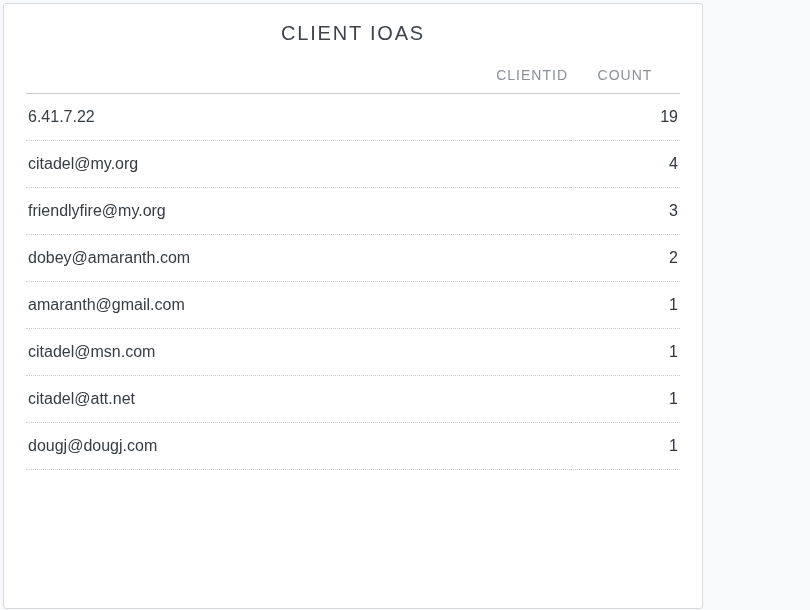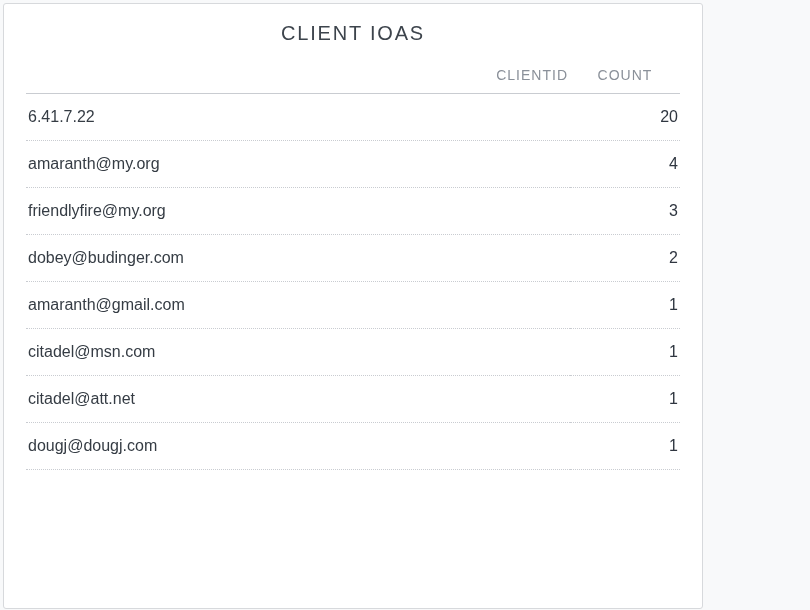--- a/index.html
+++ b/index.html
@@ -93,32 +93,32 @@
       </colgroup>
       <thead>
         <tr>
           <th>CLIENTID</th>
           <th class="count-col">COUNT</th>
         </tr>
       </thead>
       <tbody id="tbody">
           <tr>
             <td class="client-cell">6.41.7.22</td>
-            <td class="count-cell">20</td>
+            <td class="count-cell">19</td>
           </tr>
           <tr>
-            <td class="client-cell">amaranth@my.org</td>
+            <td class="client-cell">citadel@my.org</td>
             <td class="count-cell">4</td>
           </tr>
           <tr>
             <td class="client-cell">friendlyfire@my.org</td>
             <td class="count-cell">3</td>
           </tr>
           <tr>
-            <td class="client-cell">dobey@budinger.com</td>
+            <td class="client-cell">dobey@amaranth.com</td>
             <td class="count-cell">2</td>
           </tr>
           <tr>
             <td class="client-cell">amaranth@gmail.com</td>
             <td class="count-cell">1</td>
           </tr>
           <tr>
             <td class="client-cell">citadel@msn.com</td>
             <td class="count-cell">1</td>
           </tr>

